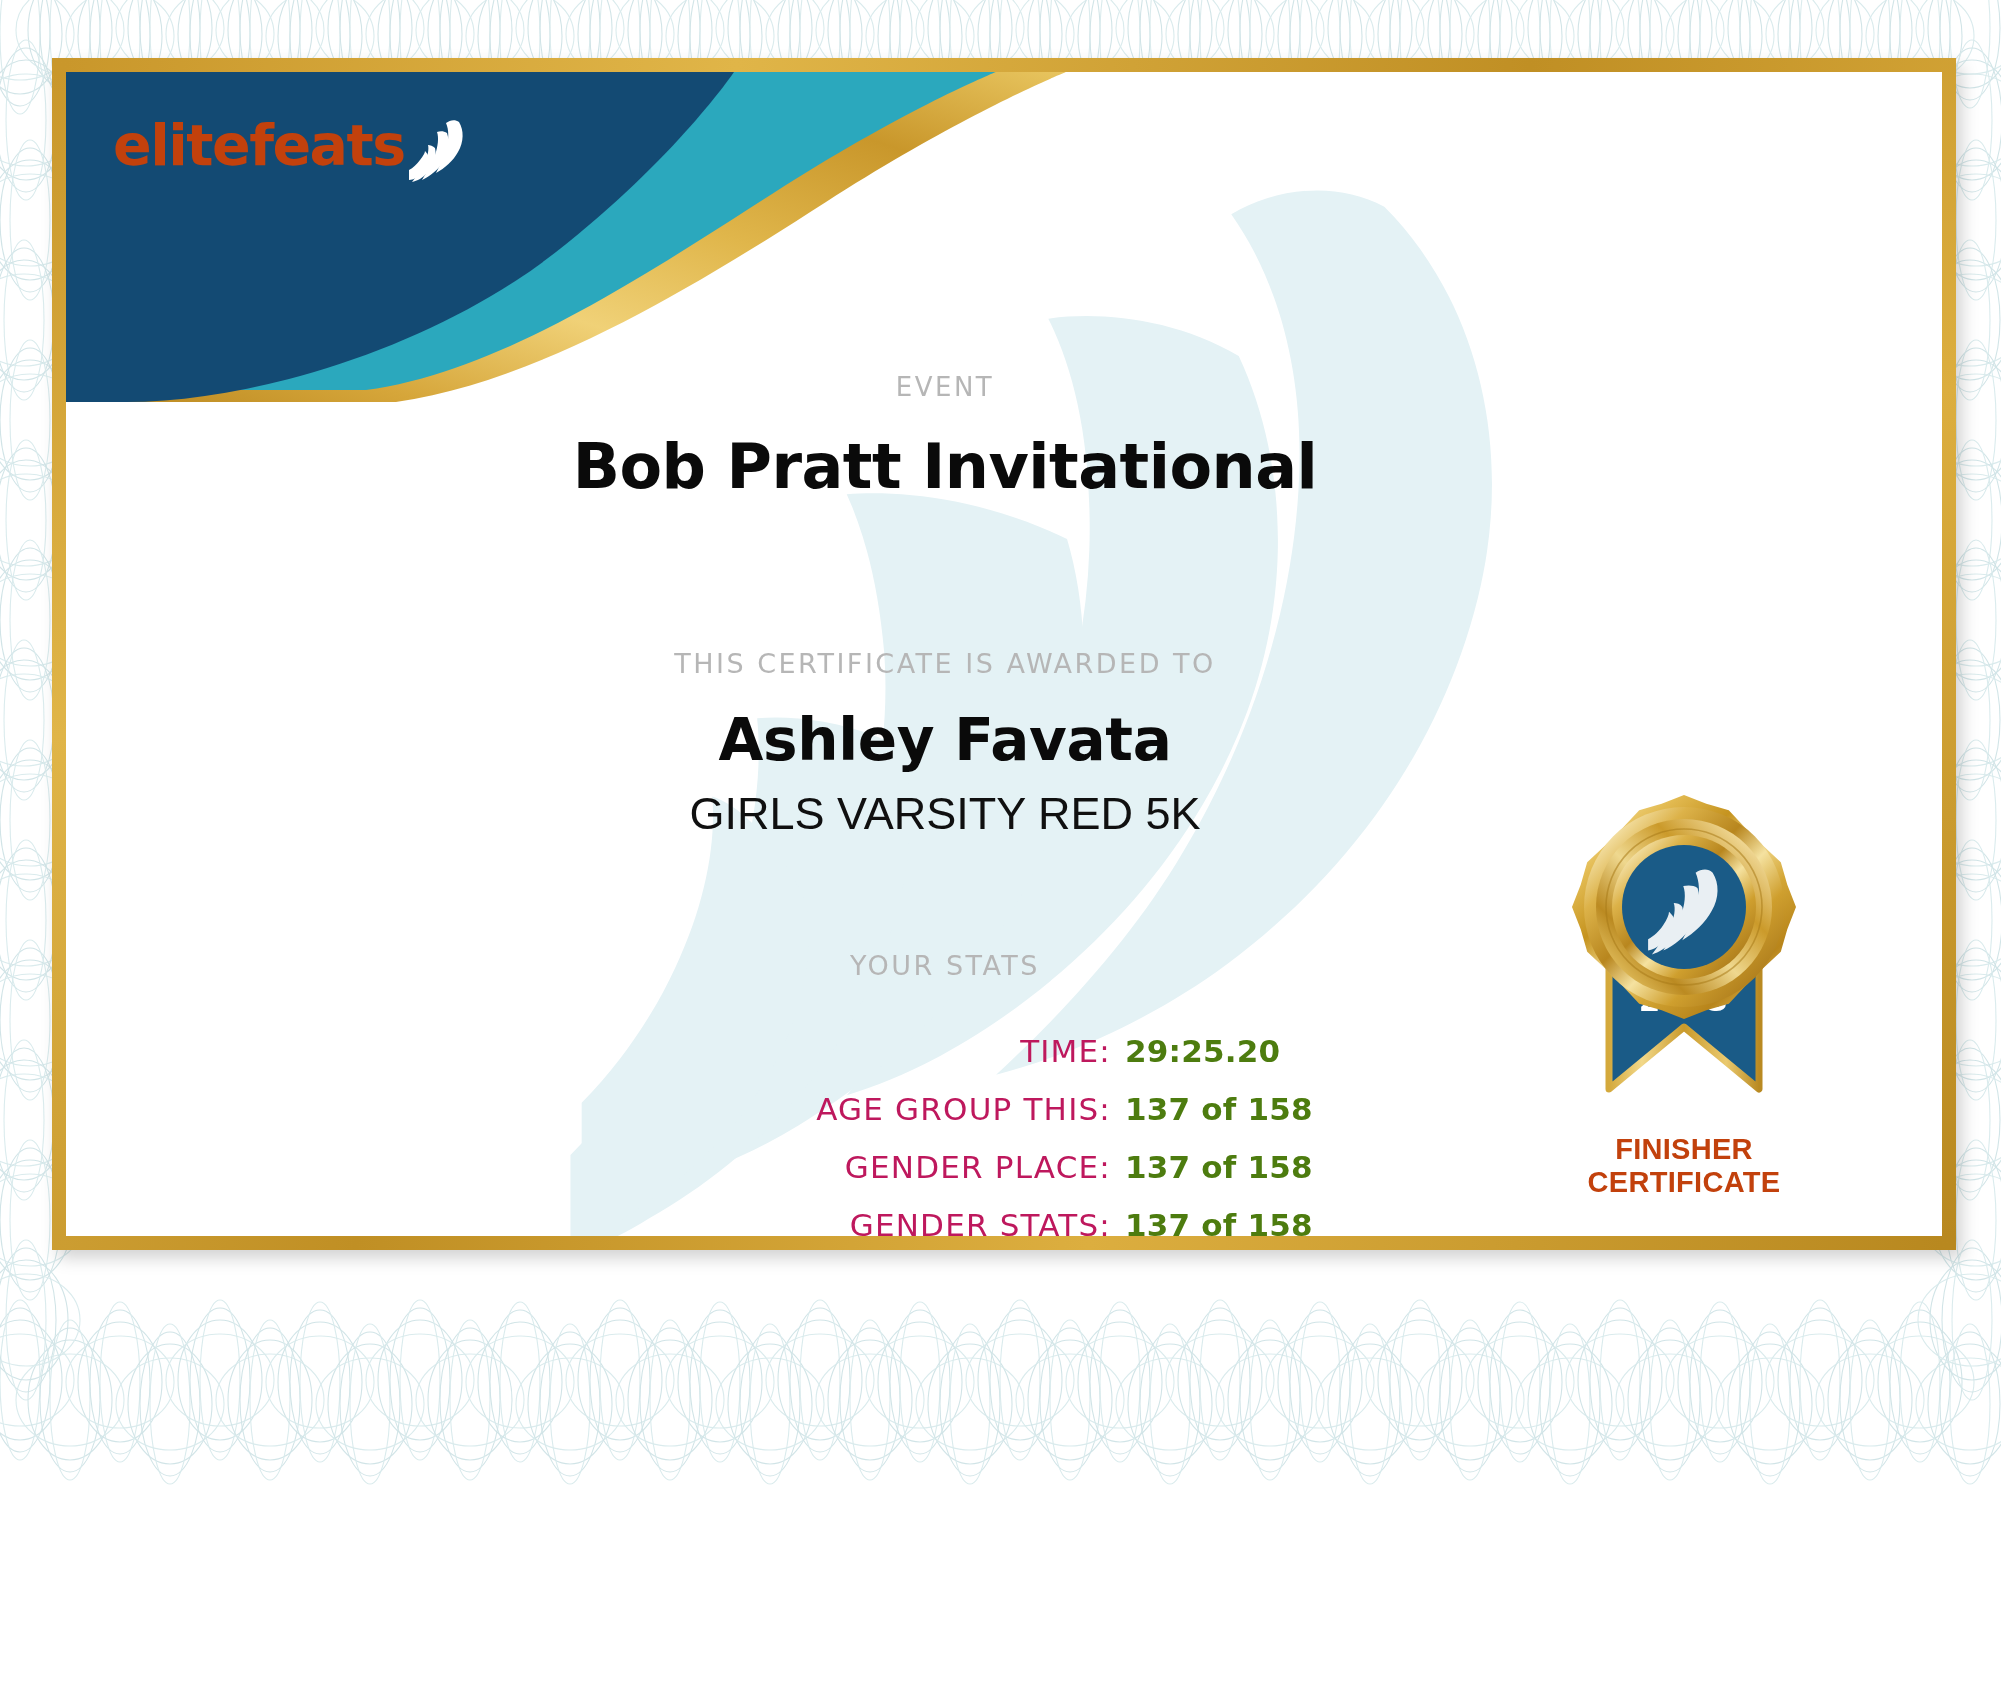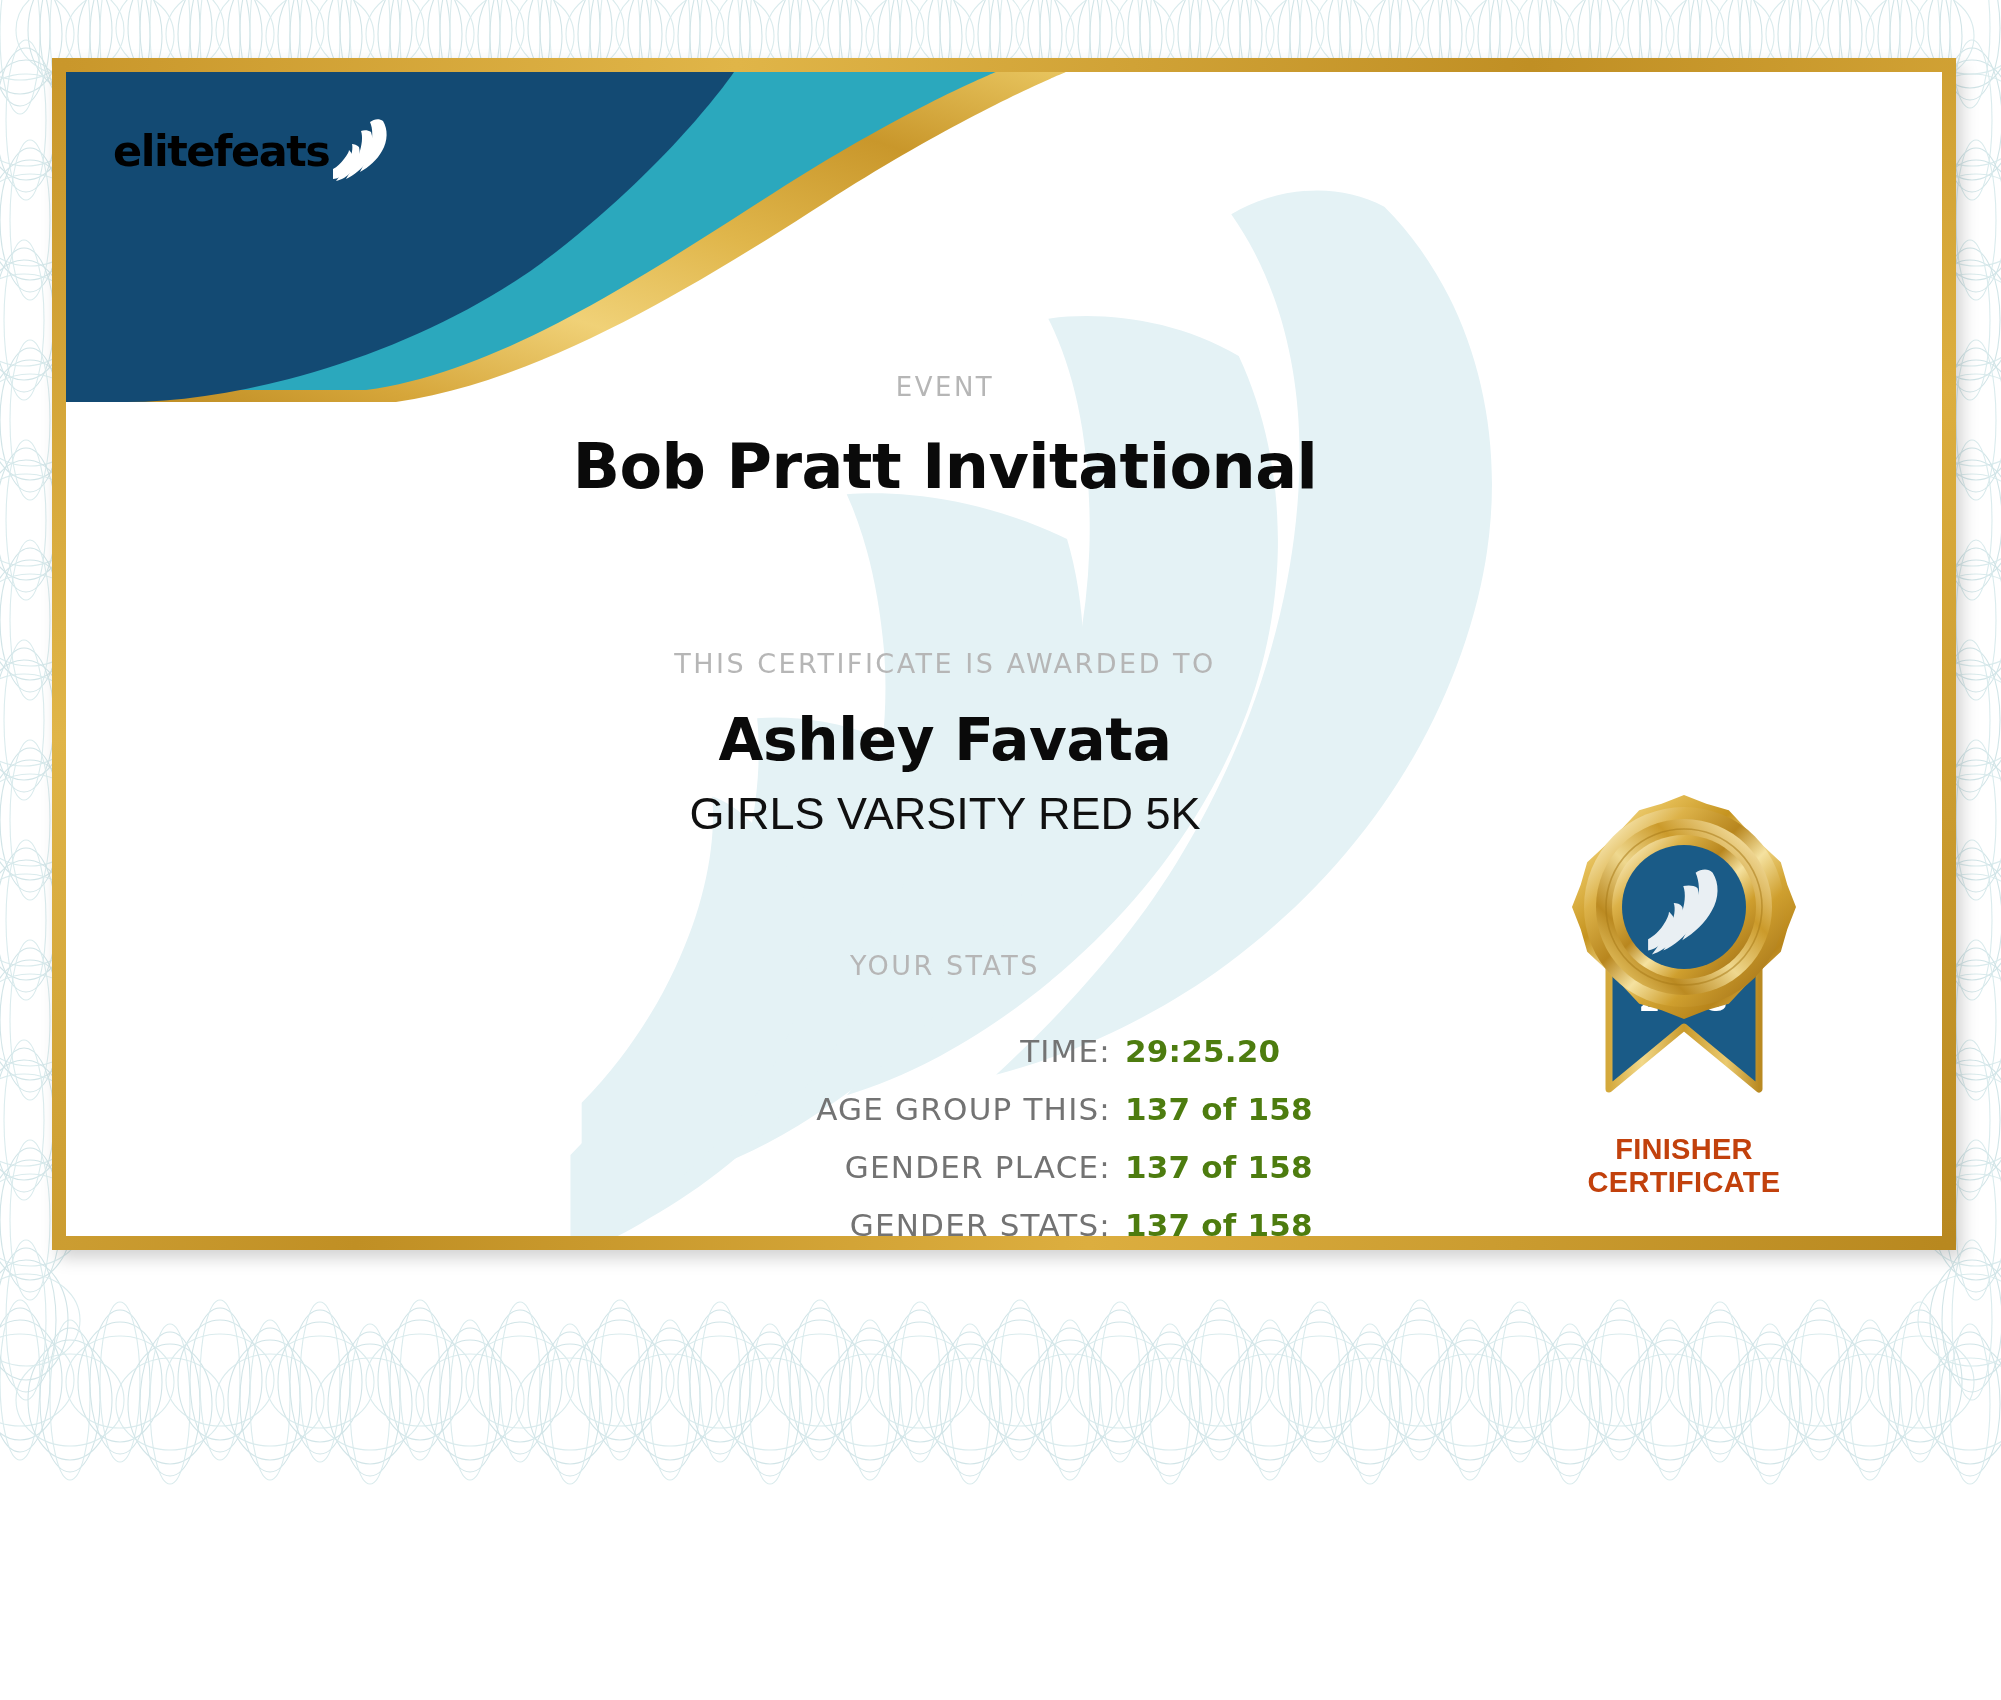--- a/index.html
+++ b/index.html
@@ -75,24 +75,24 @@
     position: absolute;
     left: 47px;
     top: 45px;
     display: flex;
     align-items: flex-end;
     gap: 4px;
     z-index: 5;
   }
   .logo-word {
     font-family: "DejaVu Sans", sans-serif;
-    font-size: 43px;
+    font-size: 57px;
     font-weight: 700;
     letter-spacing: -1.5px;
-    color: #000000;
+    color: #c2410c;
     line-height: 1;
   }
 
   
   .content {
     position: absolute;
     left: 0;
     top: 300px;
     width: 1876px;
     z-index: 4;
@@ -163,21 +163,21 @@
     display: flex;
     align-items: baseline;
     justify-content: flex-end;
     width: 740px;
     gap: 14px;
   }
   .stat-label {
     font-family: "DejaVu Sans", sans-serif;
     font-size: 31px;
     font-weight: 400;
-    color: #737373;
+    color: #be185d;
     letter-spacing: 1.2px;
     text-align: right;
     flex: 1;
   }
   .stat-value {
     font-family: "DejaVu Sans", sans-serif;
     font-size: 31px;
     font-weight: 700;
     color: #4d7c0f;
     letter-spacing: 0.2px;

